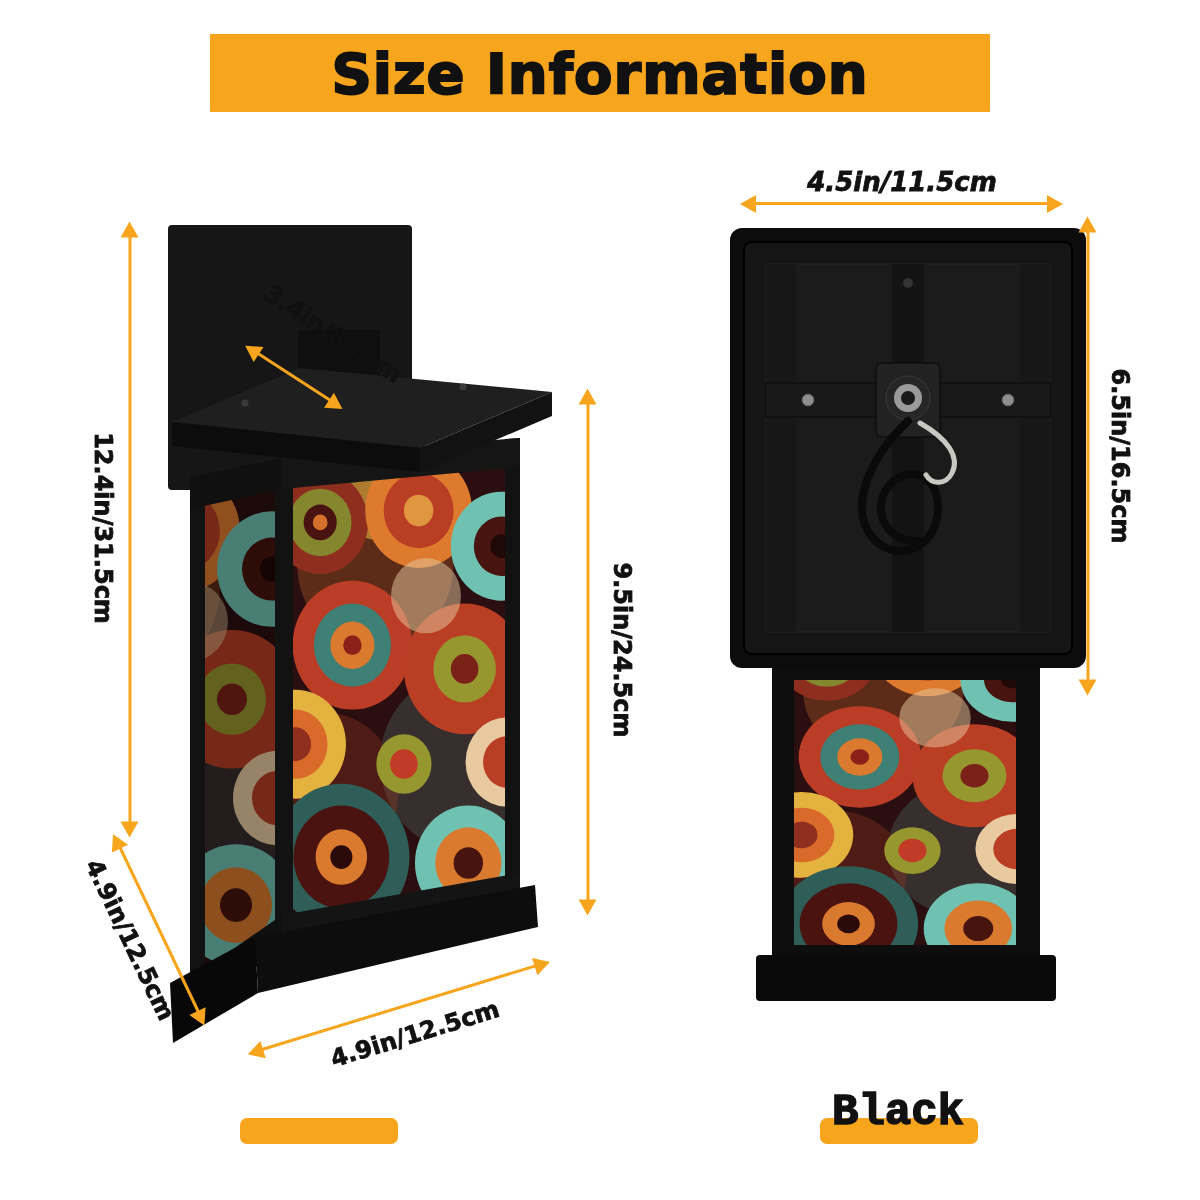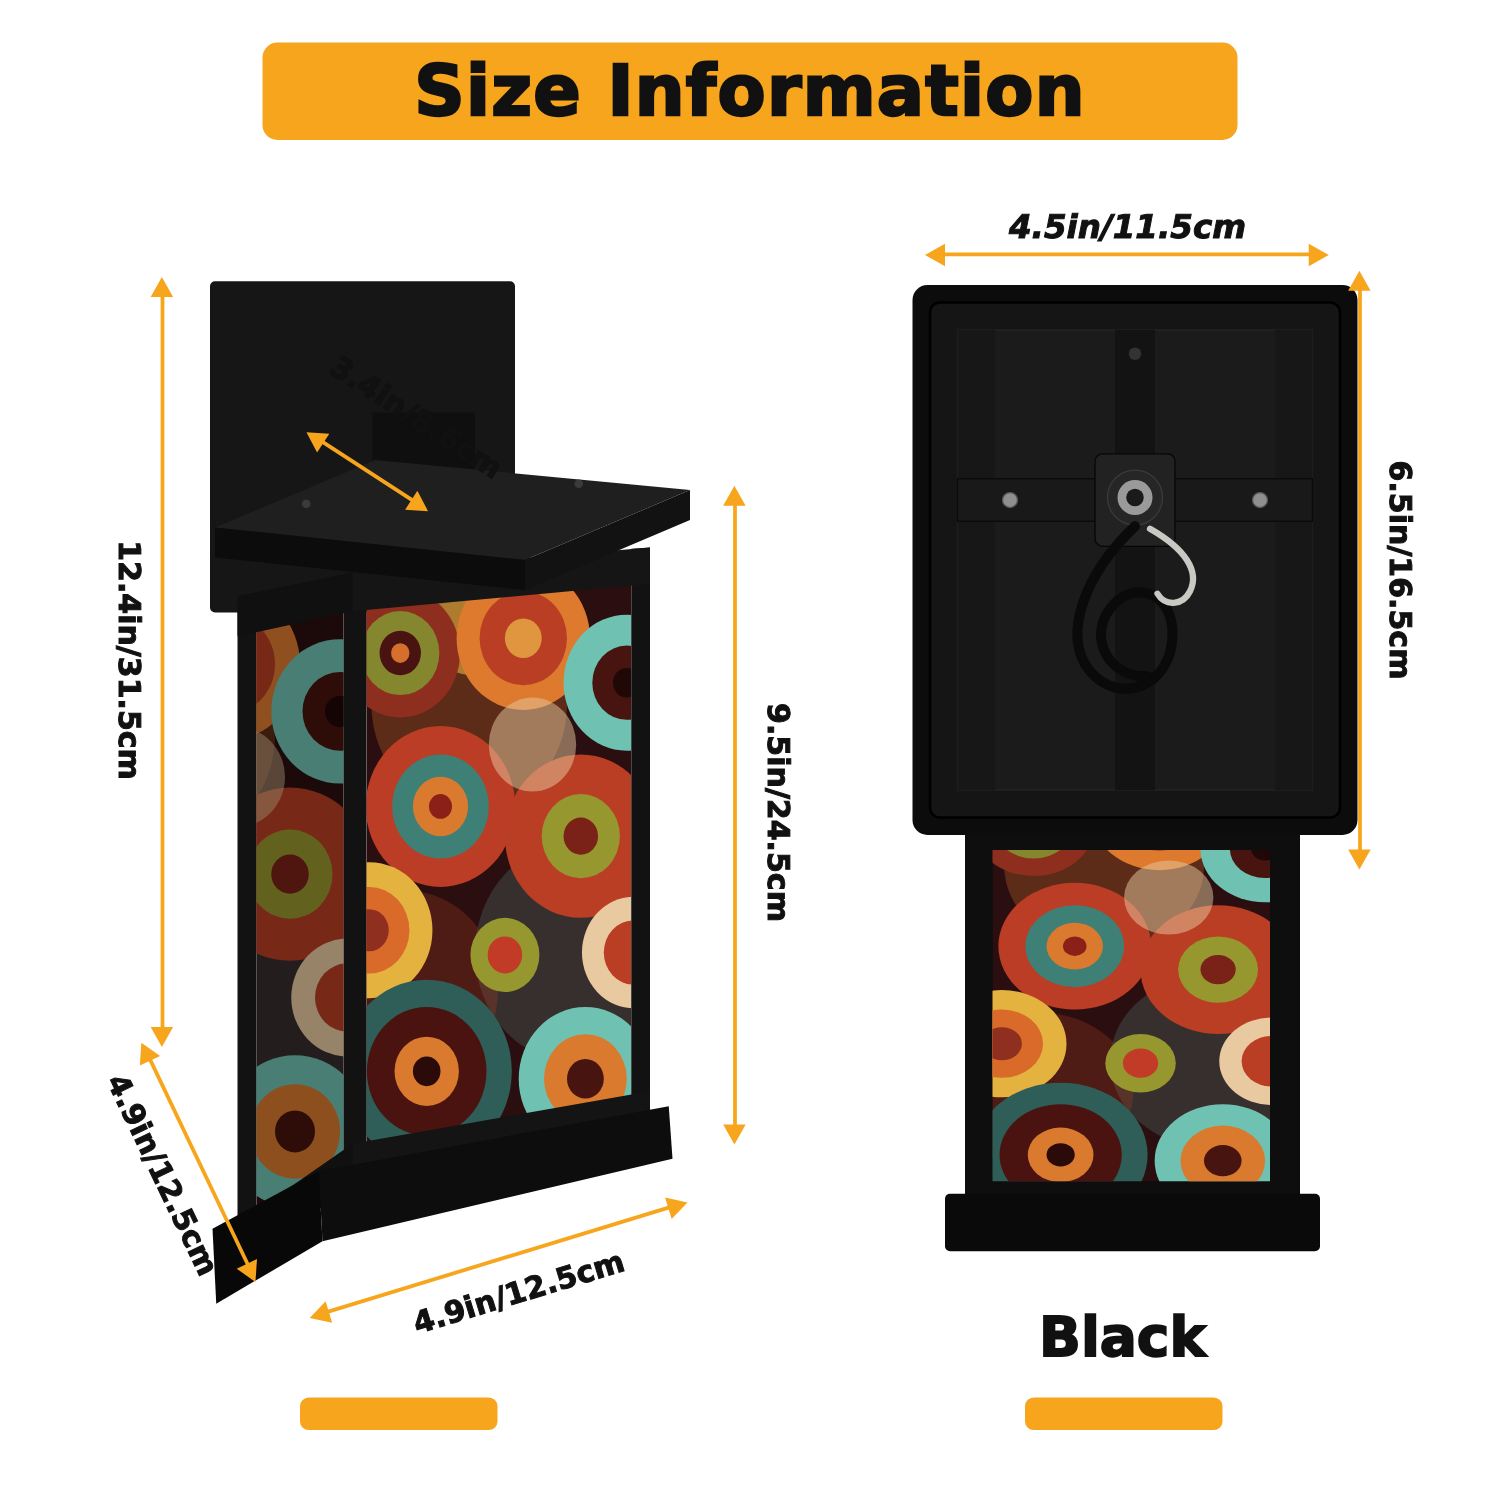--- a/index.html
+++ b/index.html
@@ -2,21 +2,21 @@
 <html style="--accent: #F7A51C; --ink: #111111;"><head>
 <meta charset="utf-8">
 <style>
   :root { --accent:#F7A51C; --ink:#111111; }
   * { margin:0; padding:0; box-sizing:border-box; }
   body { background:#ffffff; font-family:"DejaVu Sans","Liberation Sans",sans-serif; }
   .stage { position:relative; width:1200px; height:1200px; background:#ffffff; overflow:hidden; }
 
   .title-banner {
     position:absolute; left:210px; top:34px; width:780px; height:78px;
-    background:var(--accent); border-radius:12px;
+    background:var(--accent); border-radius:1px;
     display:flex; align-items:center; justify-content:center;
   }
   .title-banner span {
     font-size:56px; font-weight:bold; color:var(--ink);
     letter-spacing:1px; -webkit-text-stroke:2px var(--ink);
   }
 
   .art { position:absolute; }
 
   
@@ -215,15 +215,15 @@
   <div class="dim-label" style="left:333px; top:334px; transform:translate(-50%,-50%) rotate(33deg);">3.4in/8.6cm</div>
   <div class="dim-label" style="left:622px; top:650px; transform:translate(-50%,-50%) rotate(90deg);">9.5in/24.5cm</div>
   <div class="dim-label" style="left:130px; top:940px; transform:translate(-50%,-50%) rotate(64.5deg);">4.9in/12.5cm</div>
   <div class="dim-label" style="left:415px; top:1034px; transform:translate(-50%,-50%) rotate(-17deg);">4.9in/12.5cm</div>
   <div class="dim-label" style="left:902px; top:182px; transform:translate(-50%,-50%); font-size:26px;font-style:italic;">4.5in/11.5cm</div>
   <div class="dim-label" style="left:1120px; top:456px; transform:translate(-50%,-50%) rotate(90deg);">6.5in/16.5cm</div>
 
   <div class="view-highlight" style="left:240px; top:1118px; width:158px;"></div>
 
   <div class="view-highlight" style="left:820px; top:1118px; width:158px;"></div>
-  <div class="view-label" style="left:898px; top:1070px;">Black</div>
+  <div class="view-label" style="left:898px; top:1112px;font-family:Liberation Mono, monospace;">Black</div>
 
 </div>
 
 </body></html>

